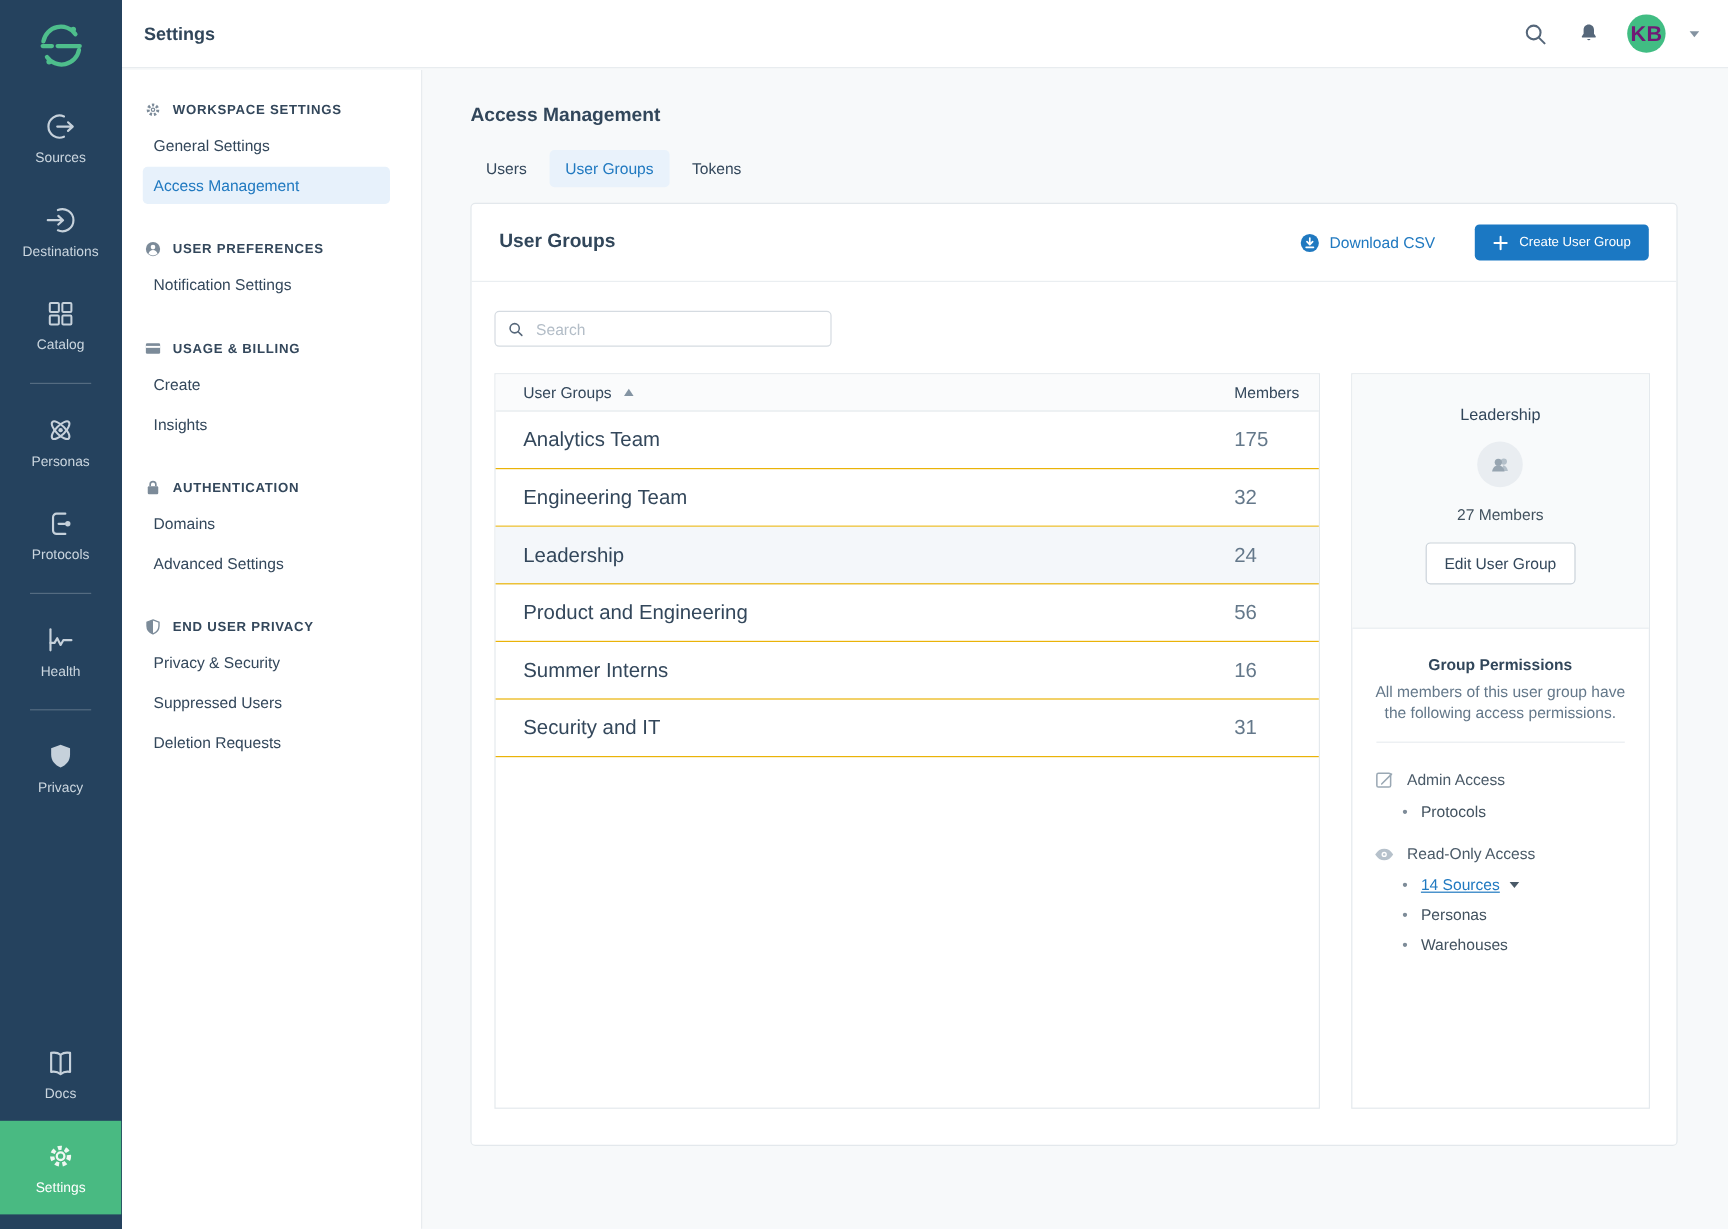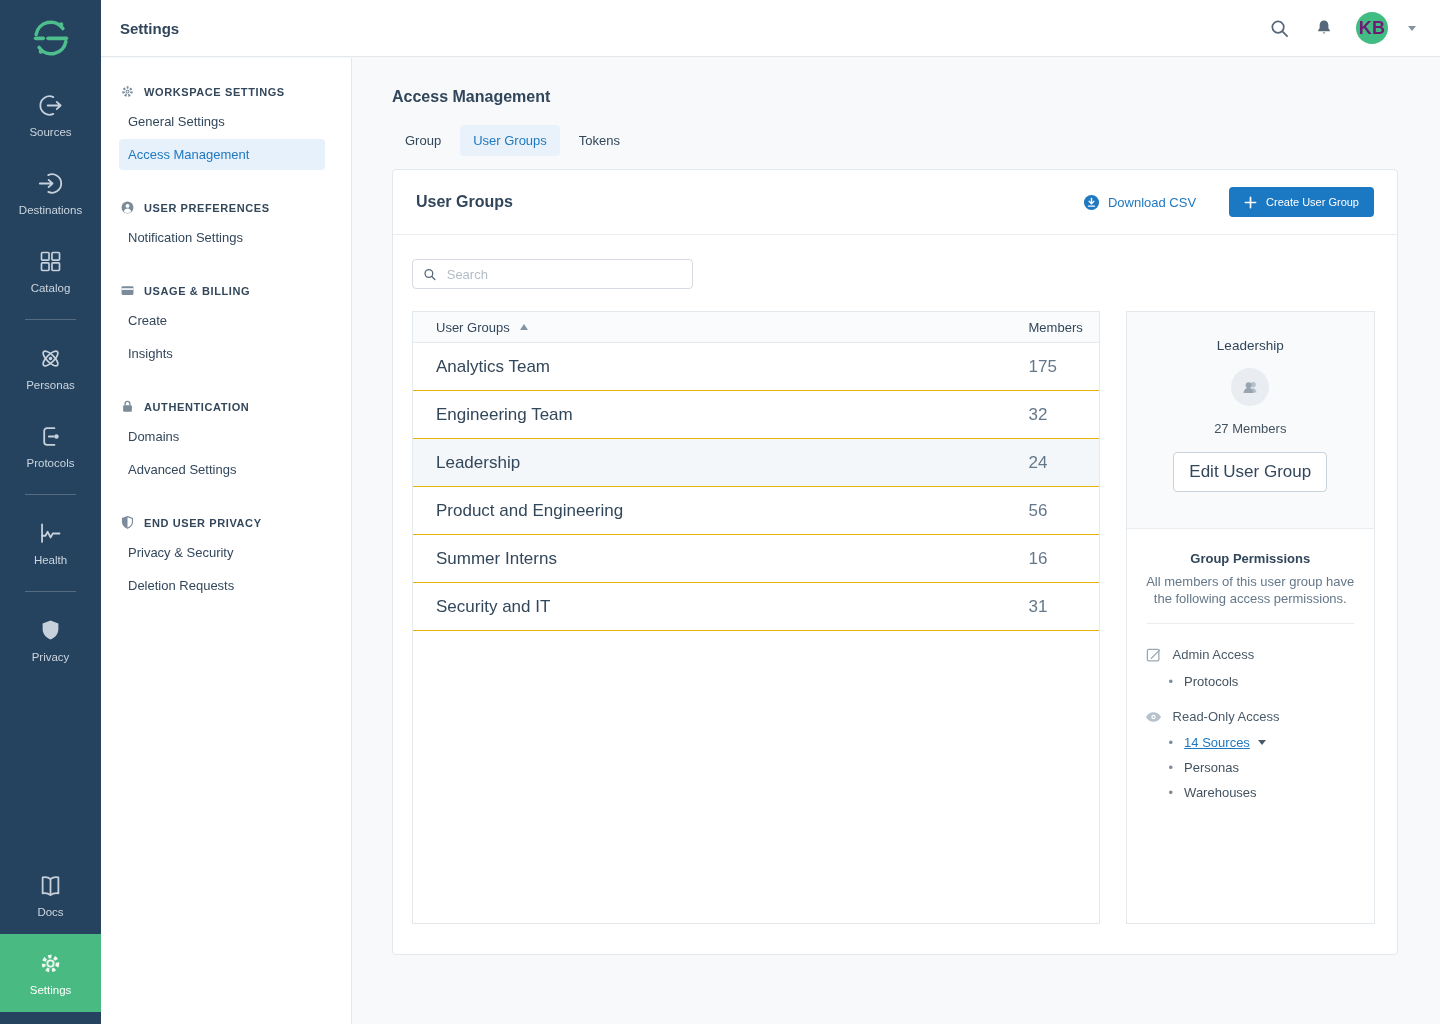--- a/index.html
+++ b/index.html
@@ -80,21 +80,21 @@
   .t-row.selected { background:#F4F7FA; }
 
   
   .detail { width:250px; border:1px solid #E4E9ED; height:613px; background:#fff; }
   .detail-top { background:#F8FAFB; border-bottom:1px solid #E9EDF0; text-align:center;
     padding:26px 10px 36px; }
   .detail-title { font-size:13.5px; font-weight:500; color:#31465A; margin:0 0 15px; }
   .avatar-circle { width:38px; height:38px; border-radius:50%; background:#E9EDF1;
     margin:0 auto 15px; display:flex; align-items:center; justify-content:center; }
   .member-count { font-size:13px; color:#42525F; margin:0 0 16px; }
-  .edit-btn { background:#fff; border:1px solid #CBD3DA; border-radius:4px; font-size:17px;
+  .edit-btn { background:#fff; border:1px solid #CBD3DA; border-radius:4px; font-size:13px;
     color:#33475B; padding:9px 15px; cursor:pointer; font-family:inherit; }
 
   .perm { padding:22px 18px; }
   .perm-title { font-size:13px; font-weight:700; color:#31465A; text-align:center; margin:0 0 8px; }
   .perm-desc { font-size:13px; color:#64788A; text-align:center; line-height:1.28; margin:0 0 16px; }
   .perm-hr { border:none; border-top:1px solid #E9EDF0; margin:0 2px 22px; }
   .perm-group { margin-bottom:20px; }
   .perm-group-head { display:flex; align-items:center; gap:11px; font-size:13px; color:#4A5A68;
     margin-bottom:11px; }
   .perm-list { list-style:none; margin:0; padding:0 0 0 24px; }
@@ -276,29 +276,30 @@
 
   <div class="nav-section">
     <div class="section-head">
       <svg width="15" height="15" viewBox="0 0 24 24" fill="none">
         <path d="M12 2.6 L20 5.5 v5 c0 5.4 -3.4 8.8 -8 10.7 c-4.6 -1.9 -8 -5.3 -8 -10.7 v-5 Z" stroke="#7C8B99" stroke-width="1.8"></path>
         <path d="M12 2.6 L4 5.5 v5 c0 5.4 3.4 8.8 8 10.7 Z" fill="#7C8B99"></path>
       </svg>
       <span>END USER PRIVACY</span>
     </div>
     <div class="nav-item">Privacy &amp; Security</div>
+    <div class="nav-item">Suppressed Users</div>
     <div class="nav-item">Deletion Requests</div>
   </div>
 </nav>
 
 <main class="content">
   <h2 class="page-title">Access Management</h2>
 
   <div class="tabs">
-    <div class="tab">Group</div>
+    <div class="tab">Users</div>
     <div class="tab active">User Groups</div>
     <div class="tab">Tokens</div>
   </div>
 
   <section class="card">
     <div class="card-header">
       <h3 class="card-title">User Groups</h3>
       <div class="header-actions">
         <button class="download-link">
           <svg width="17" height="17" viewBox="0 0 18 18">

